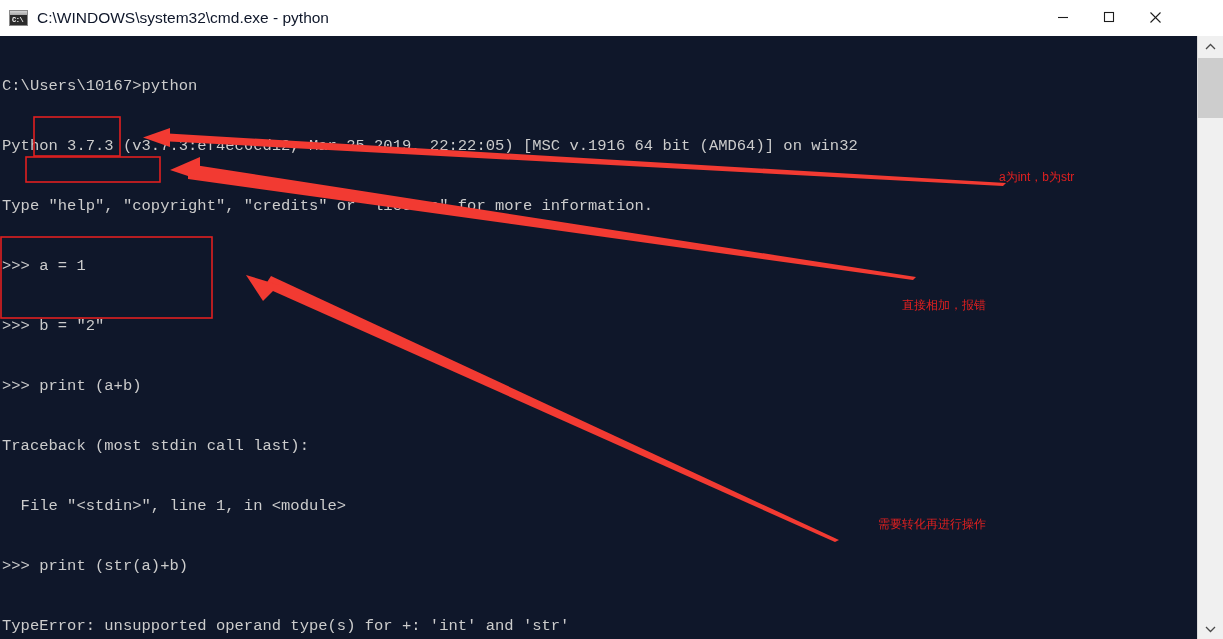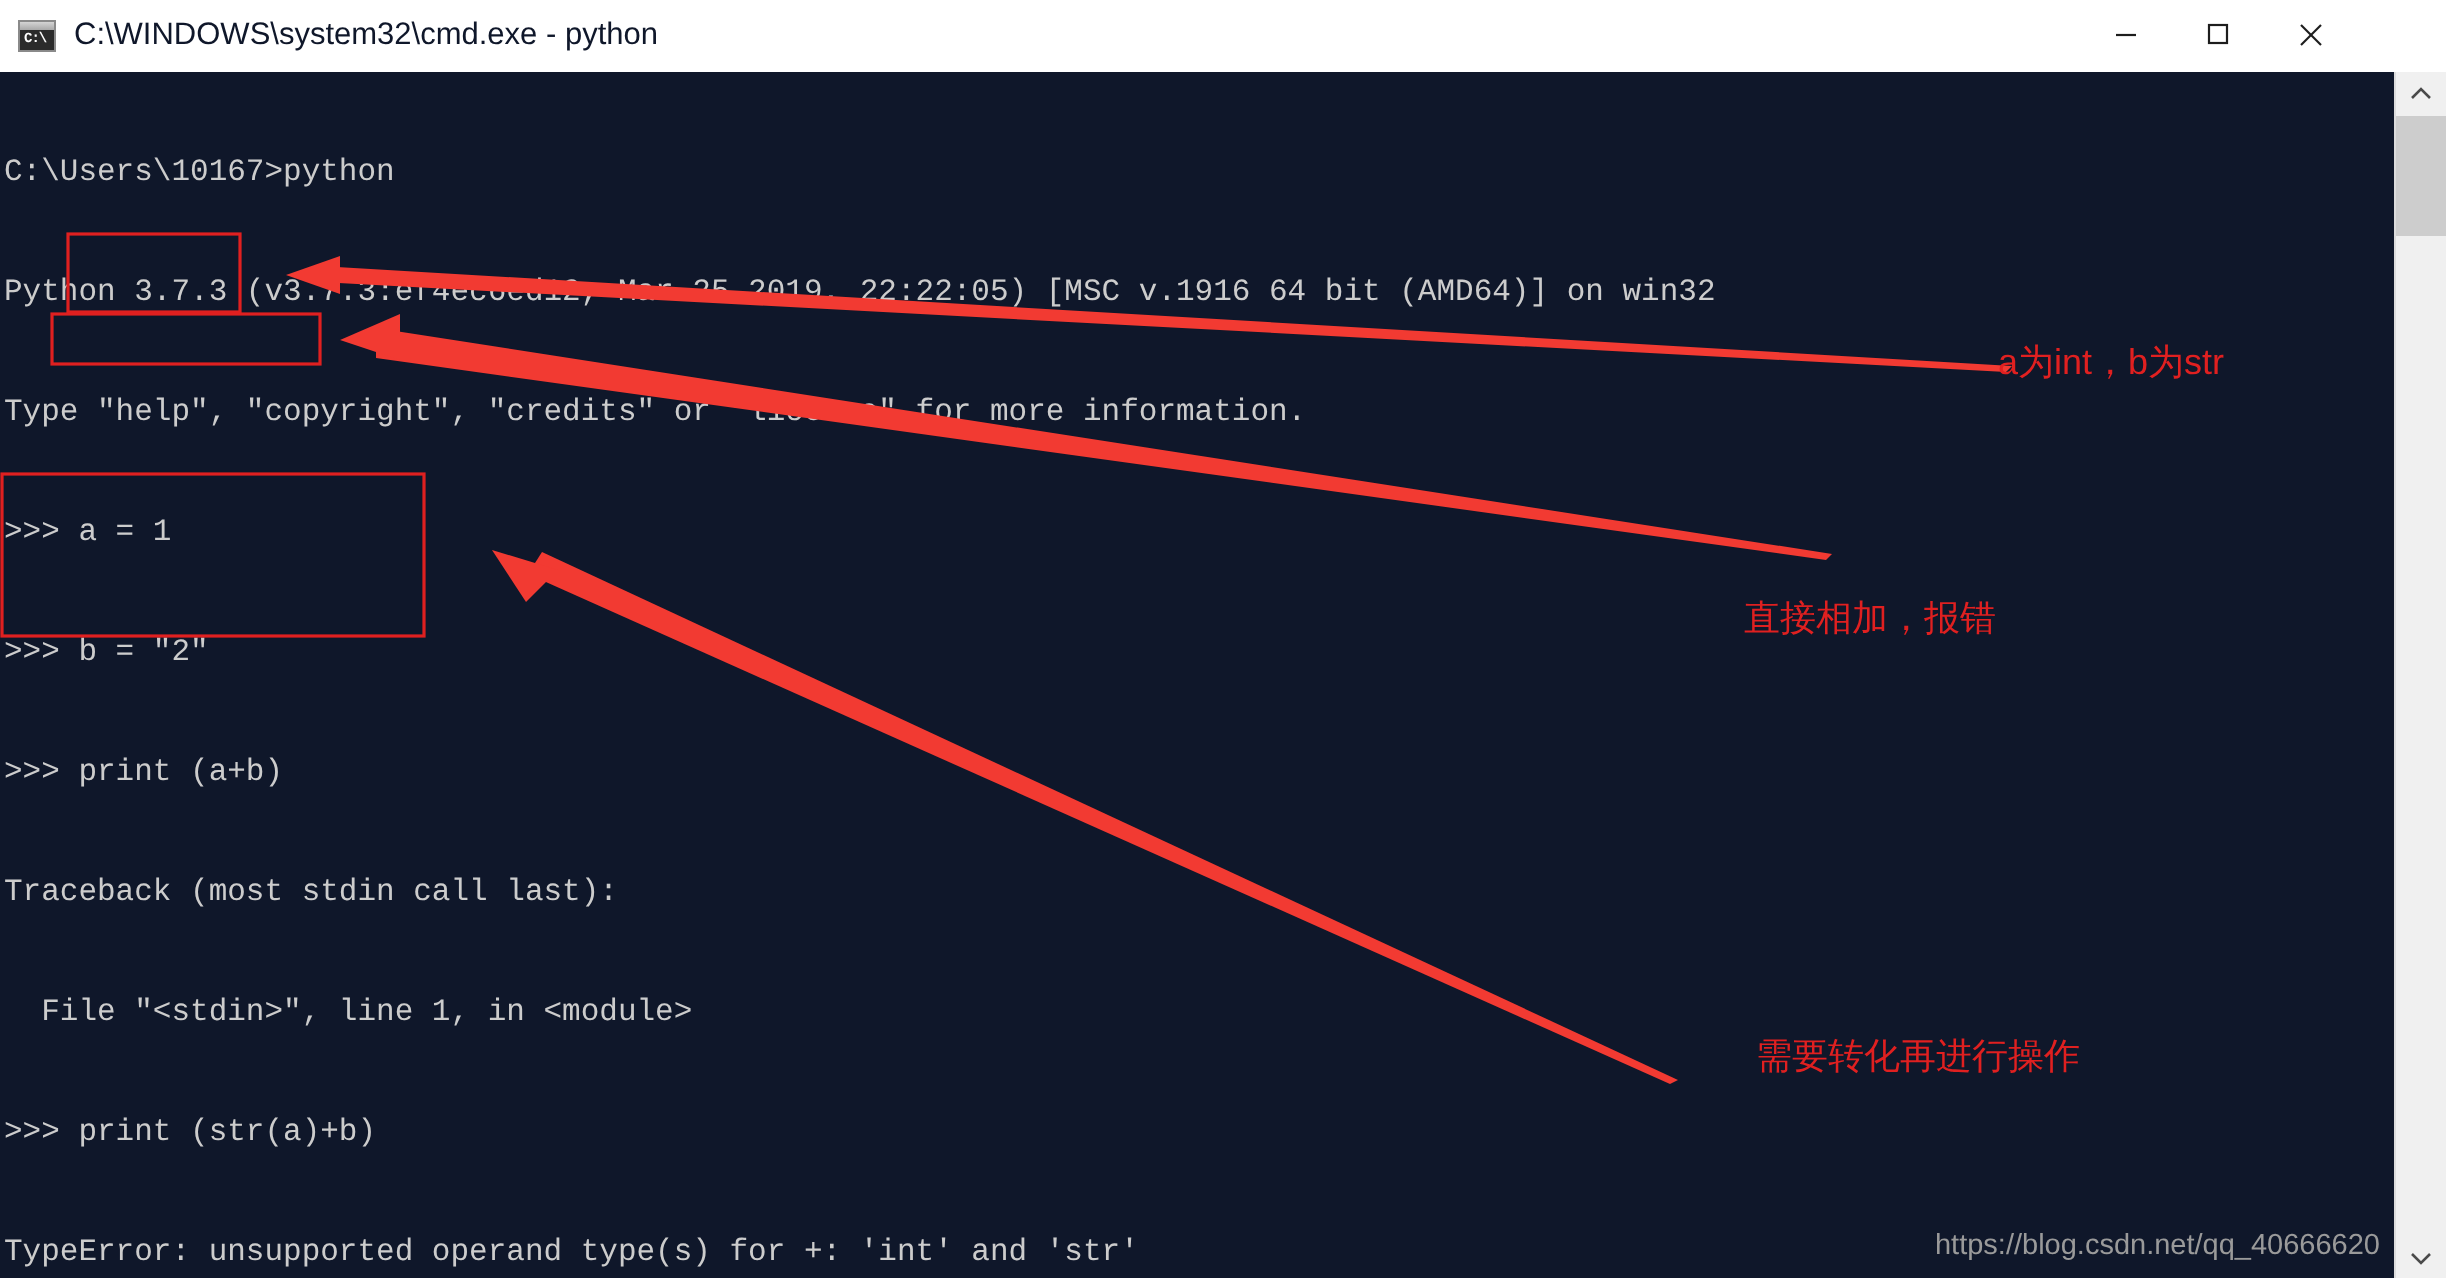--- a/index.html
+++ b/index.html
@@ -111,26 +111,26 @@
     position: absolute;
     left: 0; top: 0;
     width: 1223px;
     height: 639px;
     pointer-events: none;
   }
   .anno-text {
     position: absolute;
     color: #e02020;
     font-family: "Liberation Sans", sans-serif;
-    font-size: 18px;
+    font-size: 12px;
     white-space: nowrap;
     text-align: right;
   }
   #anno-1 { left: 999px; top: 169px; }
-  #anno-2 { left: 872px; top: 297px; }
+  #anno-2 { left: 902px; top: 297px; }
   #anno-3 { left: 878px; top: 516px; }
   
   #scrollbar {
     position: absolute;
     right: 0;
     top: 36px;
     width: 26px;
     height: 603px;
     background: #f0f0f0;
     border-left: 1px solid #dcdcdc;
@@ -236,21 +236,20 @@
     <polygon points="170,170 200,157 200,180" fill="#f23a32"></polygon>
 
     <polygon points="839,540 835,542 264,287 271,276" fill="#f23a32"></polygon>
     <polygon points="246,275 279,285 263,301" fill="#f23a32"></polygon>
   </svg>
 
   <div class="anno-text" id="anno-1">a为int，b为str</div>
   <div class="anno-text" id="anno-2">直接相加，报错</div>
   <div class="anno-text" id="anno-3">需要转化再进行操作</div>
 
-  <div id="watermark">https://blog.csdn.net/qq_40666620</div>
 
   <div id="scrollbar">
     <div id="scroll-up">
       <svg width="11" height="8" viewBox="0 0 11 8">
         <polyline points="1,6 5.5,1.5 10,6" fill="none" stroke="#4a4a4a" stroke-width="1.3"></polyline>
       </svg>
     </div>
     <div id="scroll-thumb"></div>
     <div id="scroll-down">
       <svg width="11" height="8" viewBox="0 0 11 8">

